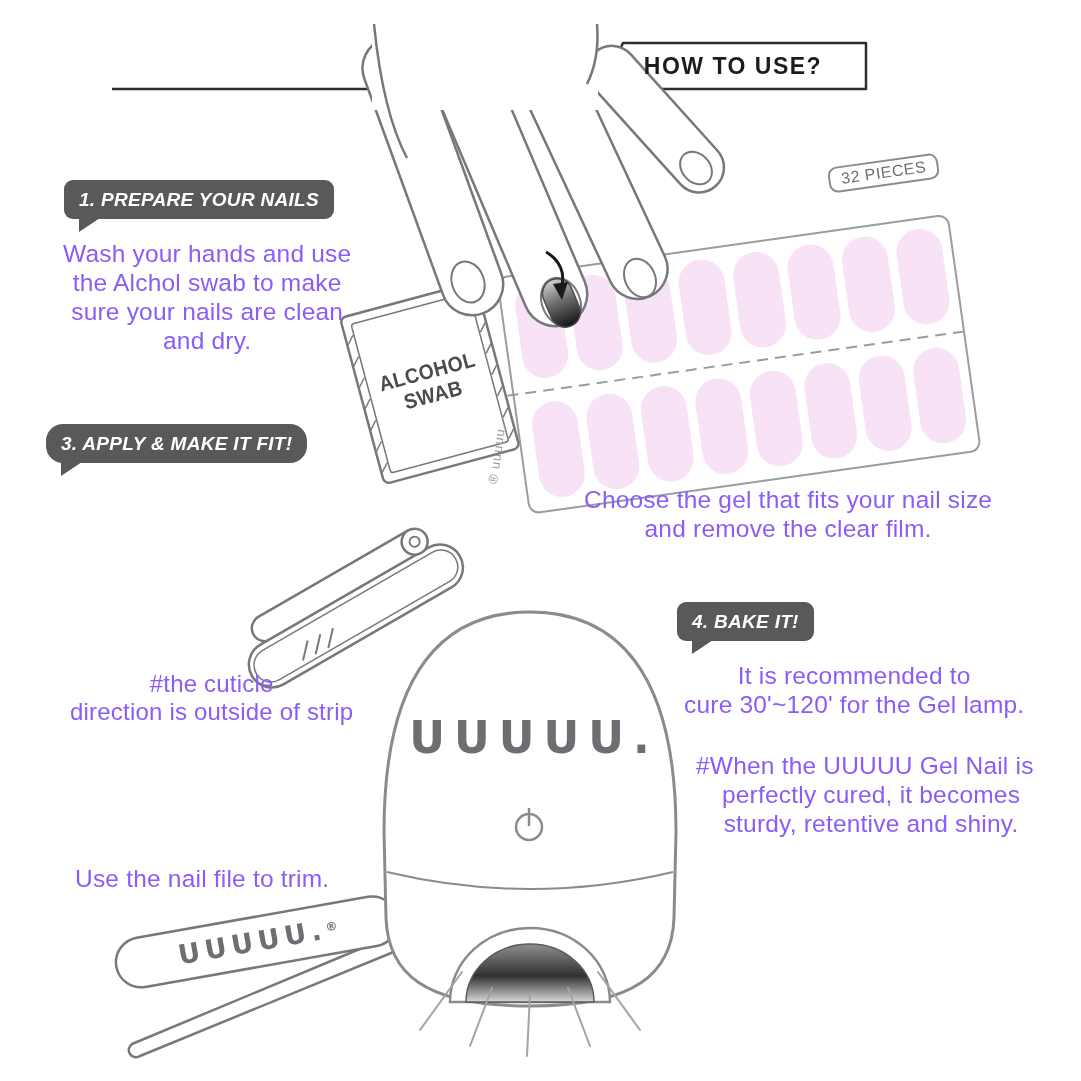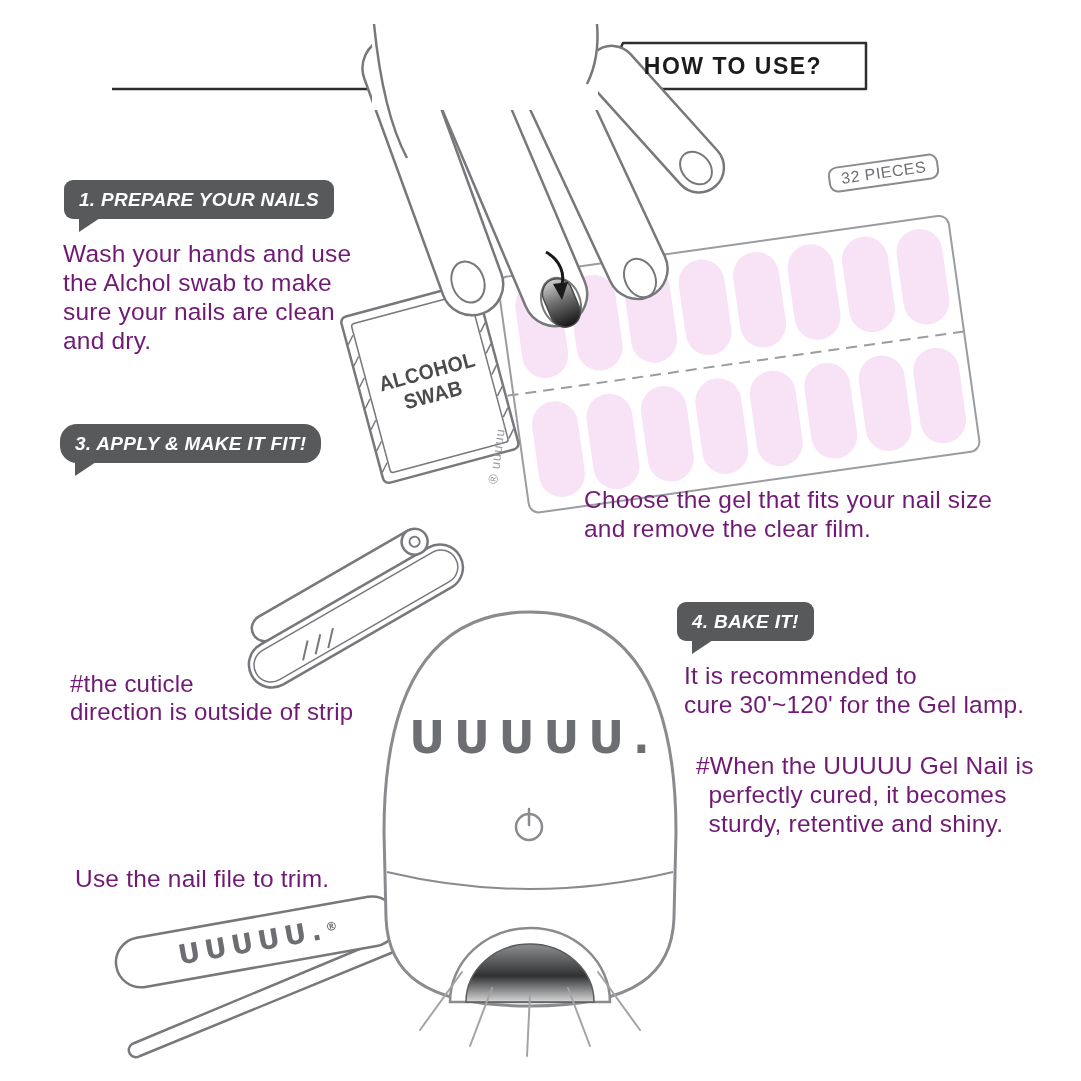--- a/index.html
+++ b/index.html
@@ -1,18 +1,18 @@
 <!DOCTYPE html>
 <html><head>
 <meta charset="utf-8">
 <style>
   html,body{margin:0;padding:0;background:#fff;}
   #canvas{position:relative;width:1081px;height:1081px;overflow:hidden;background:#fff;font-family:"Liberation Sans",sans-serif;}
   #art{position:absolute;left:0;top:0;}
-  .txt{position:absolute;color:#701a75;font-size:24.5px;line-height:1.18;white-space:pre-line;letter-spacing:0.2px;}
+  .txt{position:absolute;color:#8b5cf6;font-size:24.5px;line-height:1.18;white-space:pre-line;letter-spacing:0.2px;text-align:center;}
   .bubble{position:absolute;display:inline-flex;align-items:center;height:39px;padding:0 15px;background:#58595b;border-radius:9px;color:#fff;font-weight:bold;font-style:italic;font-size:19px;letter-spacing:0.3px;white-space:nowrap;}
   .bubble::after{content:"";position:absolute;bottom:-13px;left:15px;width:21px;height:14px;background:#58595b;clip-path:polygon(0 0,100% 0,0 100%);}
   .bubble.tail-top::after{bottom:auto;top:-13px;clip-path:polygon(0 100%,100% 100%,0 0);}
   .title{position:absolute;left:600px;top:43px;width:266px;height:46px;display:flex;align-items:center;justify-content:center;font-weight:bold;font-size:23px;letter-spacing:1.5px;color:#1c1c1c;}
   .badge{position:absolute;left:828px;top:160px;transform:rotate(-8deg);border:2px solid #8a8b8e;border-radius:9px;padding:2px 11px;font-size:16px;color:#6d6e71;background:#fff;letter-spacing:0.5px;}
   .swab-label{position:absolute;left:430px;top:383px;transform:translate(-50%,-50%) rotate(-15deg) scaleX(0.92);text-align:center;font-weight:bold;font-size:21px;line-height:1.12;color:#4a4b4d;white-space:pre-line;letter-spacing:0.5px;}
   .brand-lamp{position:absolute;left:534px;top:737px;transform:translate(-50%,-50%);font-family:"DejaVu Sans",sans-serif;font-weight:bold;font-size:44px;letter-spacing:9px;color:#6d6e71;white-space:nowrap;}
   .brand-file{position:absolute;left:258px;top:941px;transform:translate(-50%,-50%) rotate(-10deg);font-family:"DejaVu Sans",sans-serif;font-weight:bold;font-size:27px;letter-spacing:5px;color:#6d6e71;white-space:nowrap;}
   .brand-file .reg{font-size:12px;vertical-align:7px;letter-spacing:0;}
   .brand-sheet{position:absolute;left:500px;top:470px;transform-origin:0 100%;transform:rotate(-82deg);font-size:13px;color:#9b9ca0;letter-spacing:1px;white-space:nowrap;}
@@ -144,21 +144,21 @@
   <div class="badge">32 PIECES</div>
 
   <div class="bubble" style="left:64px;top:180px;">
     <span>1. PREPARE YOUR NAILS</span>
   </div>
   <div class="txt" style="left:63px;top:240px;">Wash your hands and use
 the Alchol swab to make
 sure your nails are clean
 and dry.</div>
 
-  <div class="bubble" style="left:60px;top:424px;border-radius:17px;">
+  <div class="bubble" style="left:46px;top:424px;border-radius:17px;">
     <span>3. APPLY &amp; MAKE IT FIT!</span>
   </div>
 
   <div class="txt" style="left:584px;top:486px;">Choose the gel that fits your nail size
 and remove the clear film.</div>
 
   <div class="bubble" style="left:677px;top:602px;">
     <span>4. BAKE IT!</span>
   </div>
   <div class="txt" style="left:684px;top:662px;">It is recommended to

